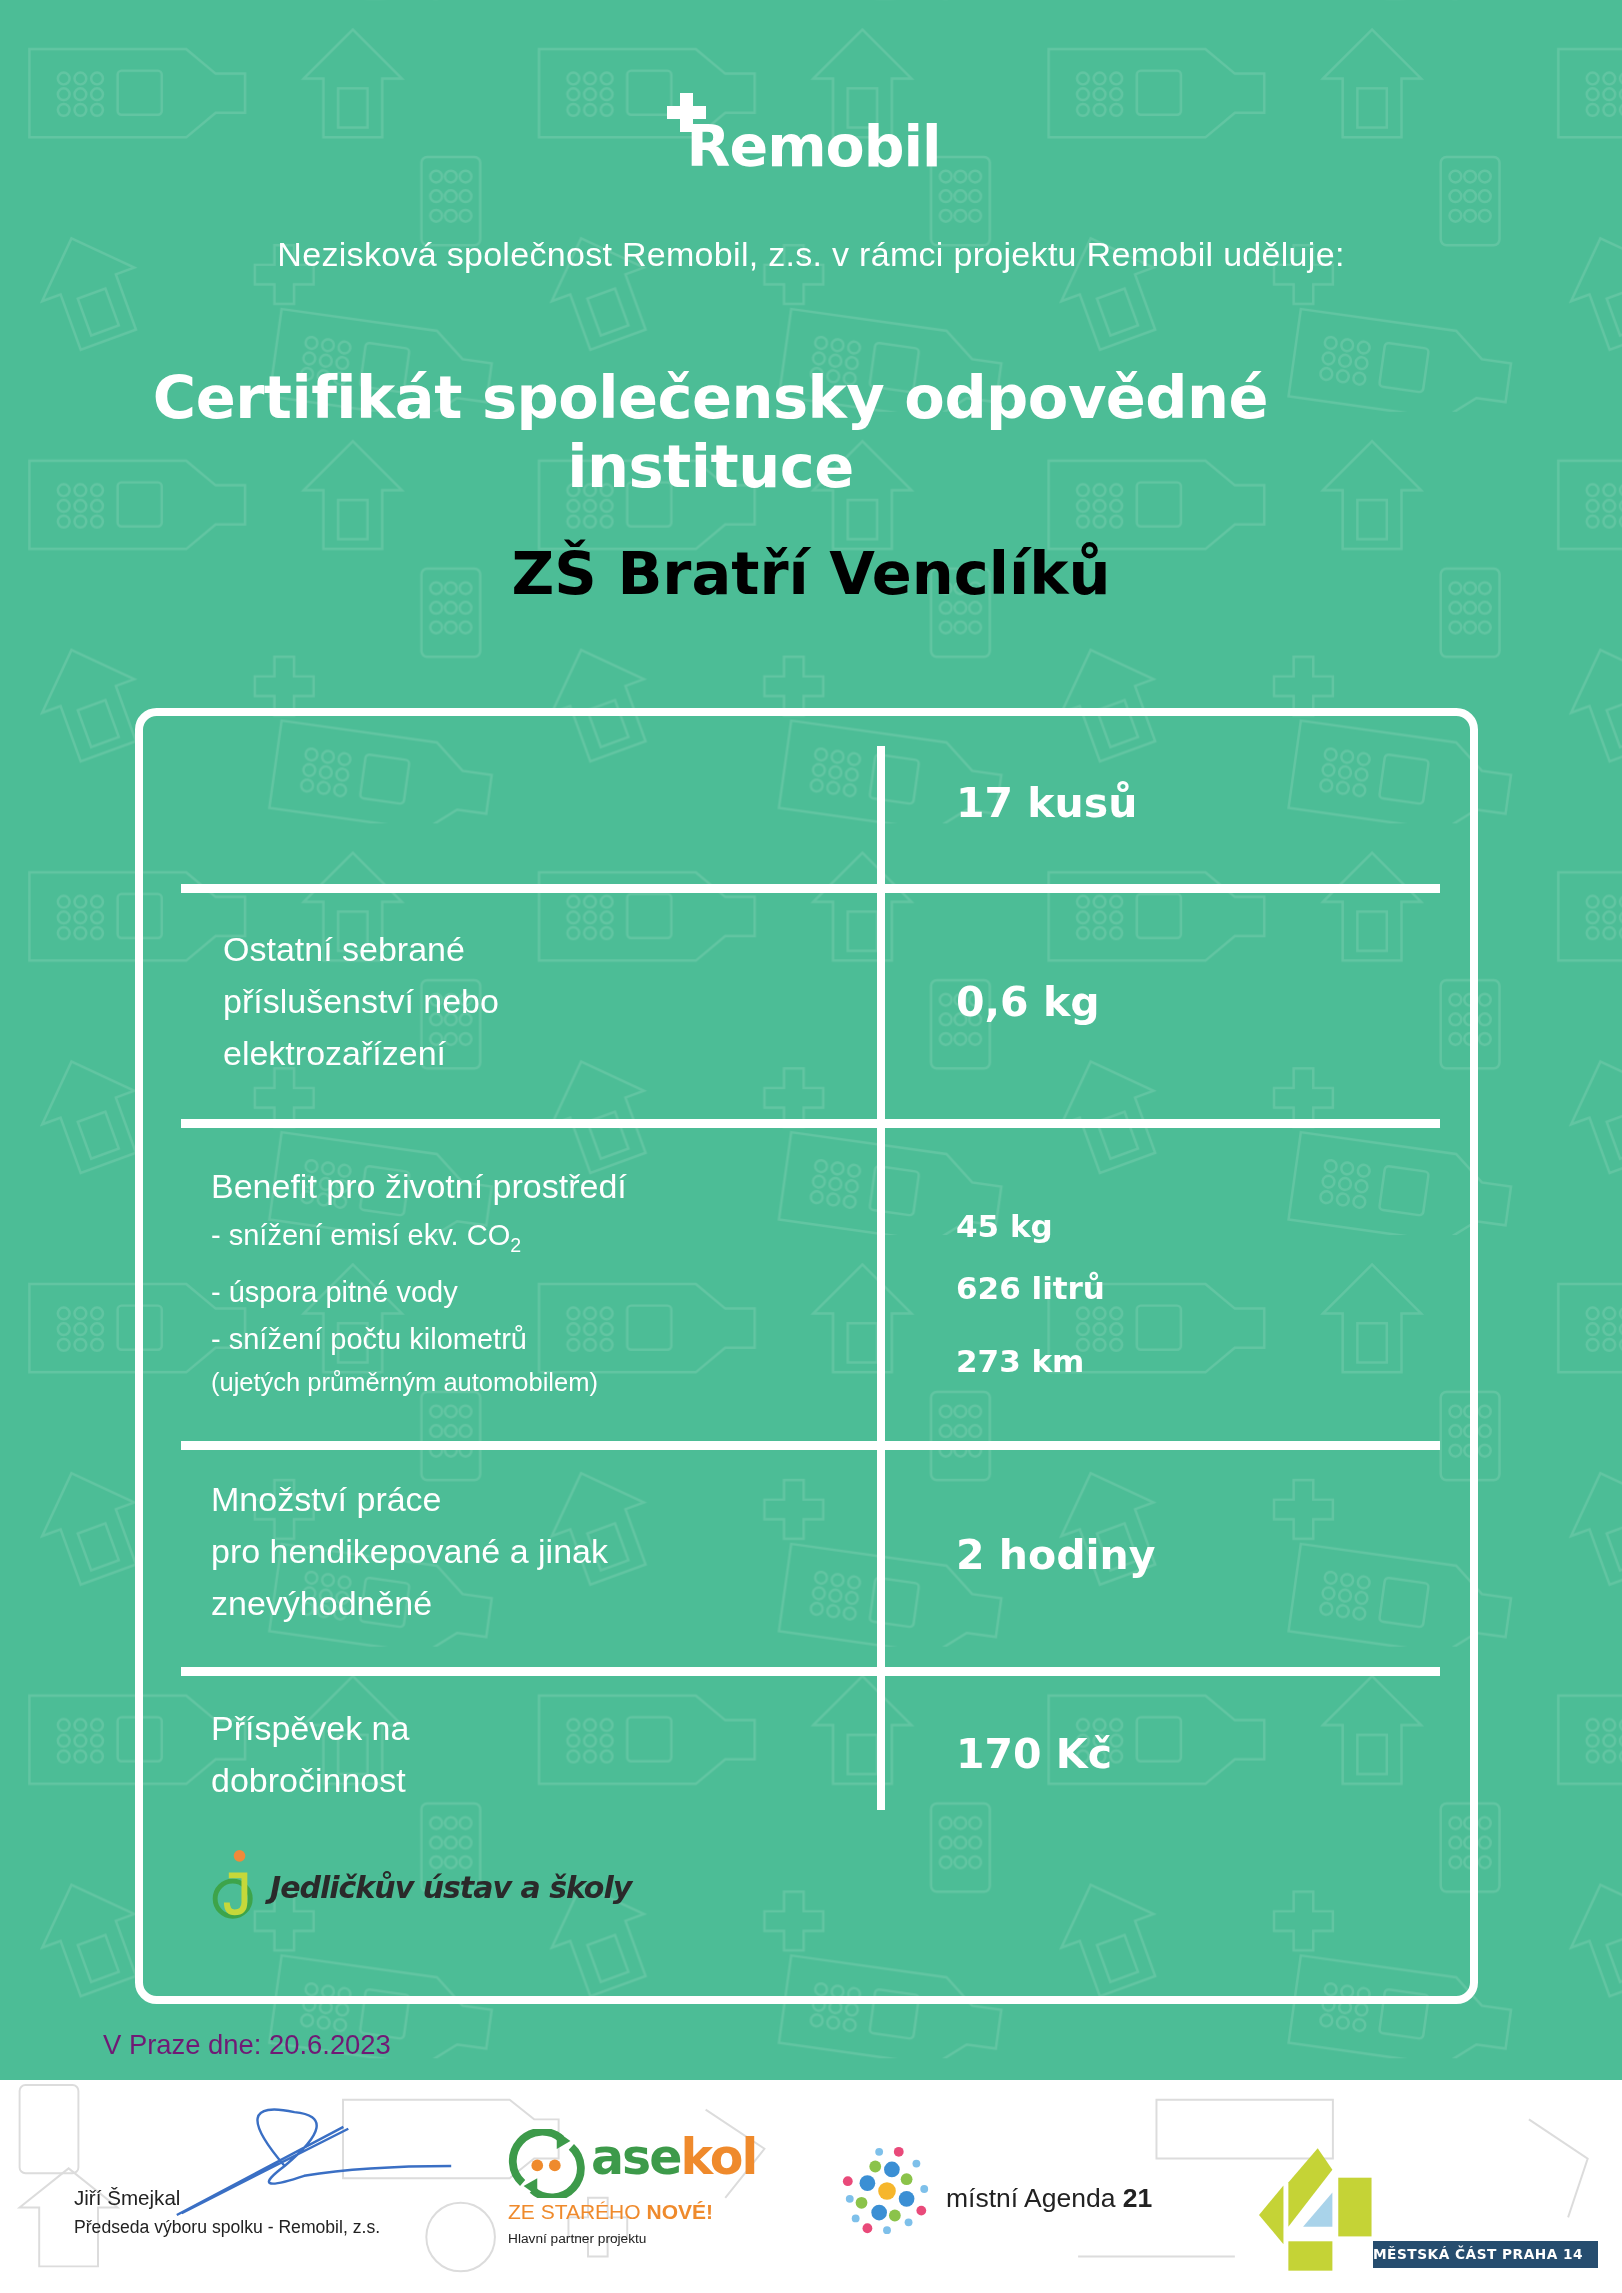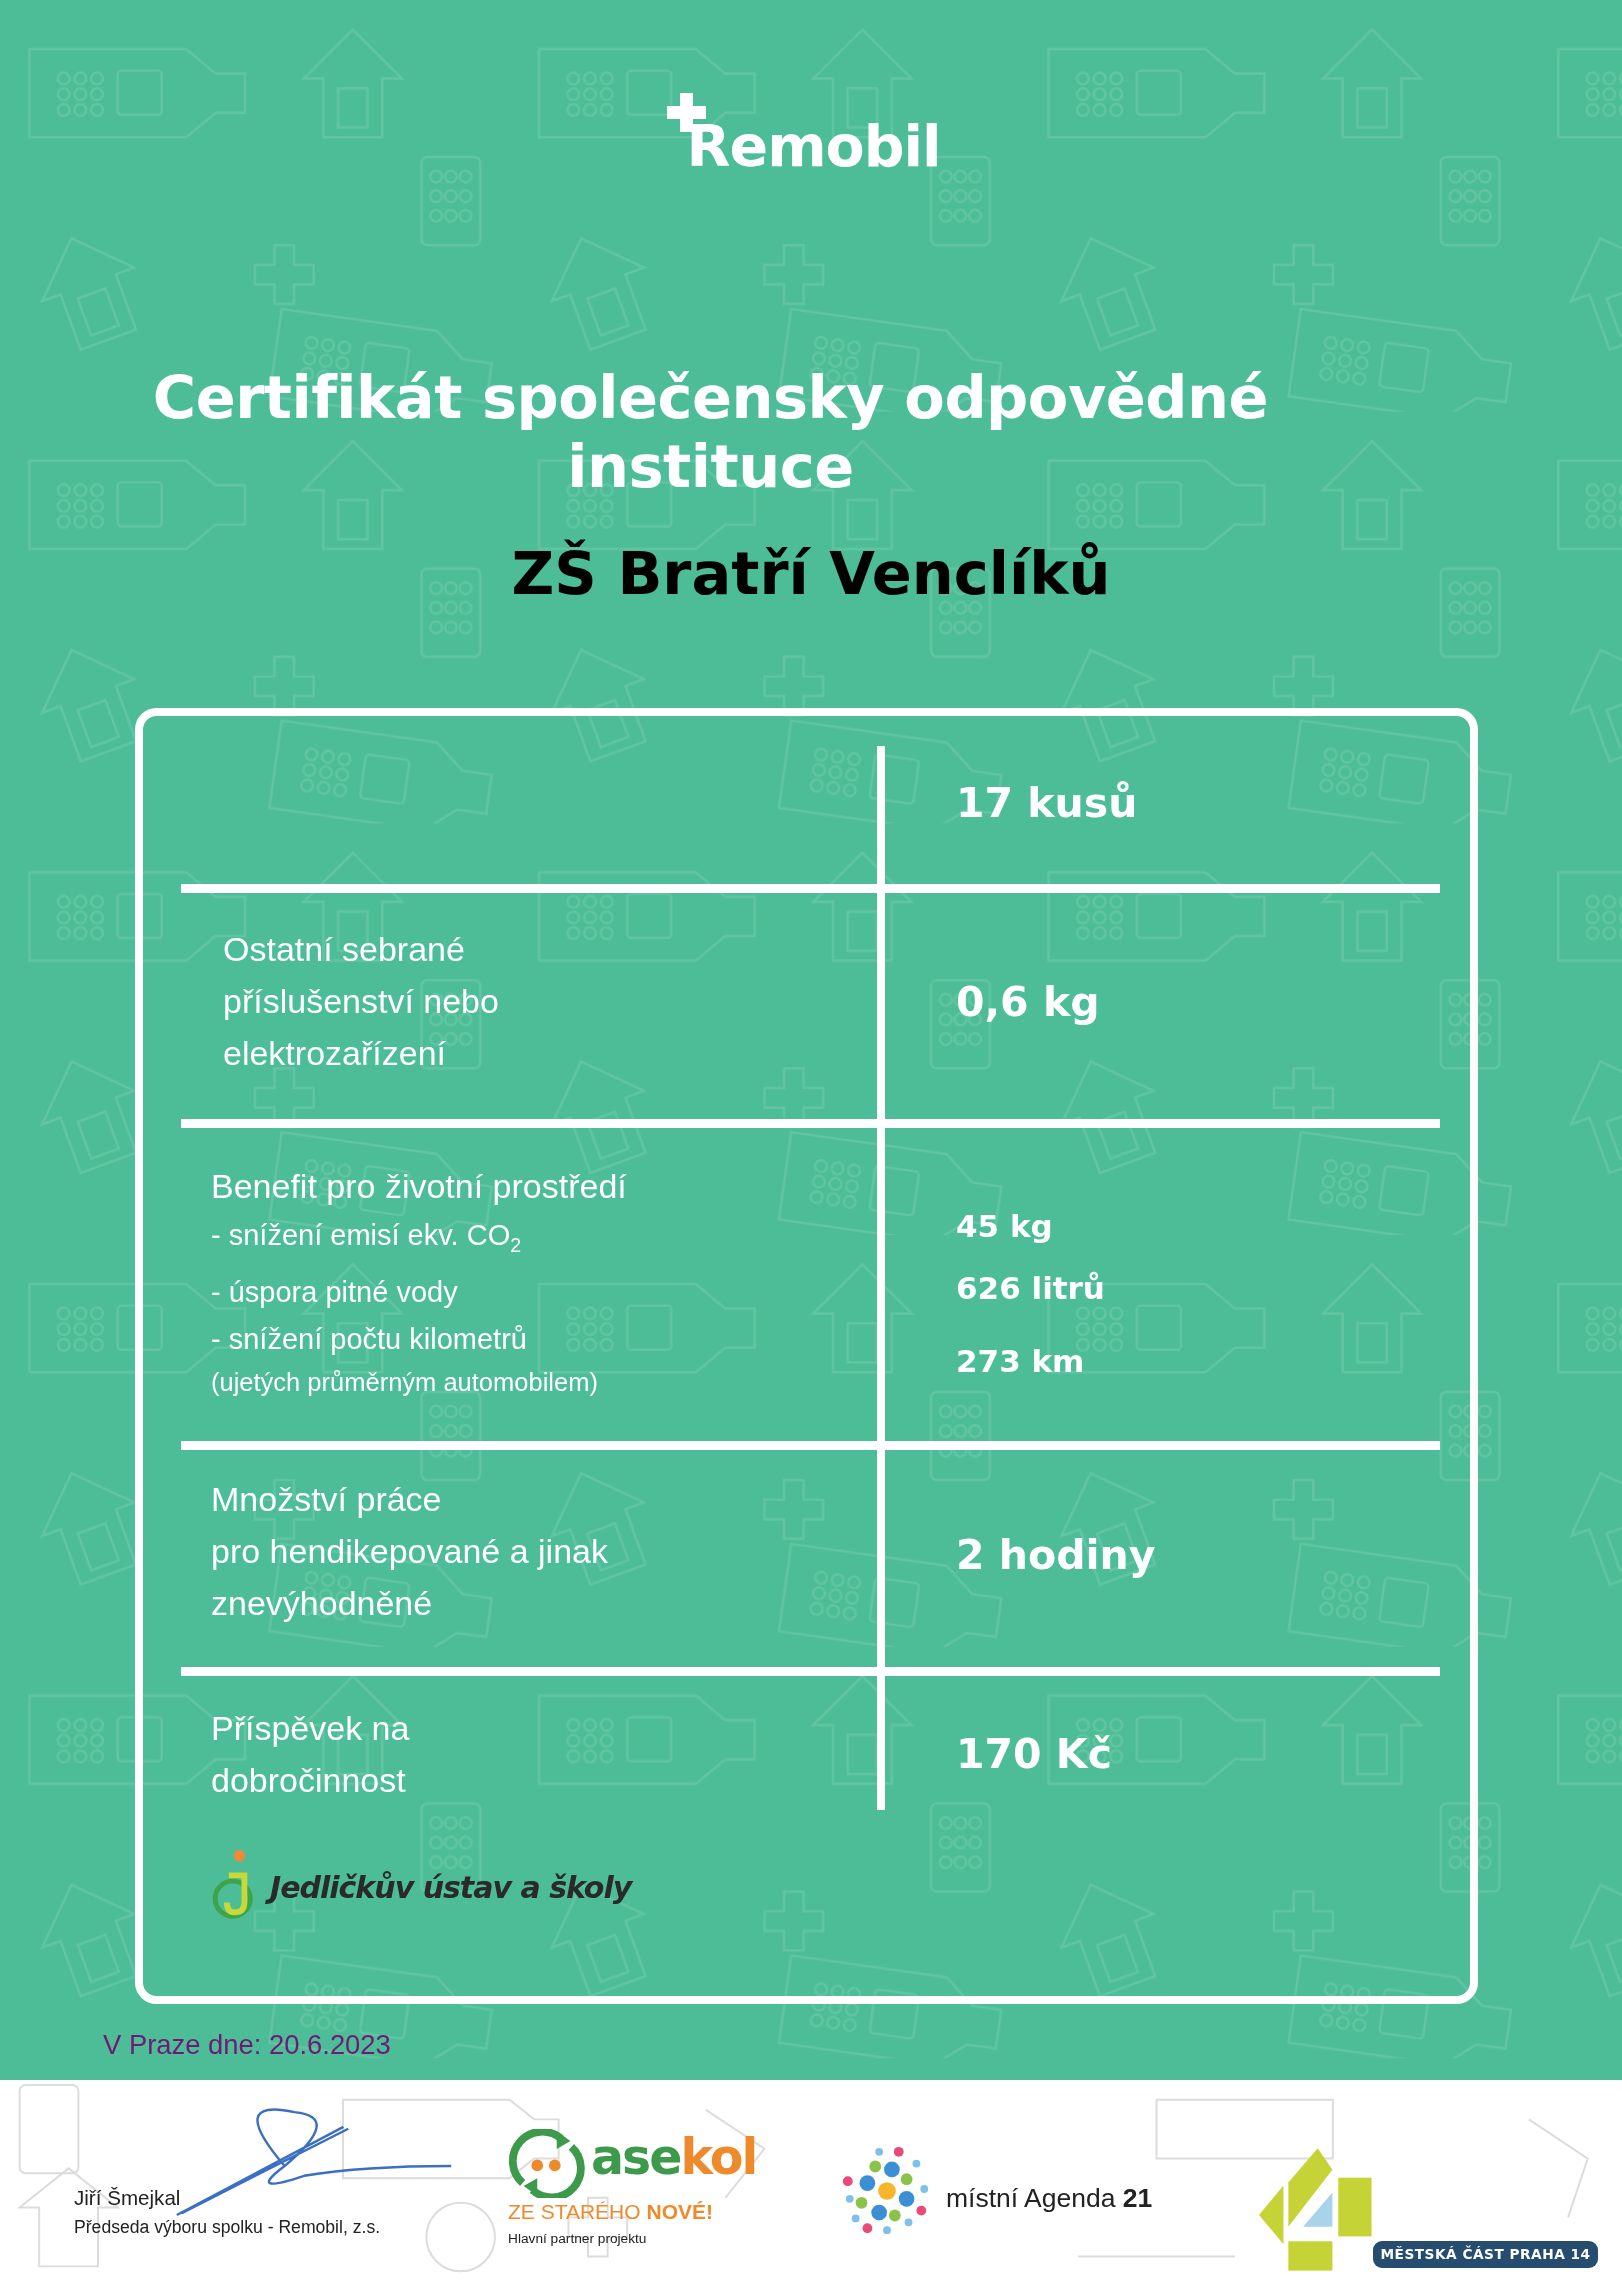--- a/index.html
+++ b/index.html
@@ -33,21 +33,21 @@
   .asekol { position:absolute; left:508px; top:2129px; width:245px; height:118px; }
   .asekol .a1 { position:absolute; left:83px; top:0; font-family:"DejaVu Sans", sans-serif; font-weight:bold; font-size:49px; color:#3d9a4a; letter-spacing:-2px; }
   .asekol .a1 span { color:#ef8a2c; }
   .asekol .a2 { position:absolute; left:0; top:71px; font-family:"Liberation Sans", sans-serif; font-size:21px; color:#ef8a2c; white-space:nowrap; }
   .asekol .a2 b { font-weight:bold; }
   .asekol .a3 { position:absolute; left:0; top:102px; font-family:"Liberation Sans", sans-serif; font-size:13.7px; color:#222; white-space:nowrap; }
   .agenda { position:absolute; left:838px; top:2142px; width:333px; height:98px; }
   .agenda .t { position:absolute; left:108px; top:41px; font-family:"Liberation Sans", sans-serif; font-size:26.5px; color:#222; white-space:nowrap; }
   .agenda .t b { font-weight:bold; }
   .praha { position:absolute; left:1259px; top:2148px; width:323px; height:108px; }
-  .praha .band { position:absolute; left:114px; top:93px; width:225px; height:27.4px; background:#264d6f; color:#fff; font-family:"DejaVu Sans", sans-serif; font-weight:bold; font-size:13.7px; line-height:27.4px; text-align:center; letter-spacing:0.5px;border-radius:9px; }
+  .praha .band { position:absolute; left:114px; top:93px; width:225px; height:27.4px; background:#264d6f; color:#fff; font-family:"DejaVu Sans", sans-serif; font-weight:bold; font-size:13.7px; line-height:27.4px; text-align:left; letter-spacing:0.5px; }
 </style>
 </head>
 <body>
 
 <div class="green">
   <svg class="pattern" width="1622" height="2080" viewBox="0 0 1655 2122">
     <defs>
       <g id="phone" fill="none" stroke="#7ed0b2" stroke-width="2.5" opacity="0.8">
         <path d="M10 10 H170 L200 35 H230 V75 H200 L170 100 H10 Z"></path>
         <circle cx="45" cy="40" r="6"></circle>
@@ -90,20 +90,21 @@
       </pattern>
     </defs>
     <rect width="1655" height="2122" fill="url(#bgpat)" opacity="0.55"></rect>
   </svg>
 
   <div class="logo">
     <div class="plus"></div>
     <div class="word">Remobil</div>
   </div>
 
+  <div class="subtitle">Nezisková společnost Remobil, z.s. v rámci projektu Remobil uděluje:</div>
   <div class="title">Certifikát společensky odpovědné instituce</div>
   <div class="school">ZŠ Bratří Venclíků</div>
 
   <div class="box"></div>
   <div class="vdiv"></div>
   <div class="hline" style="top:884px;"></div>
   <div class="hline" style="top:1119px;"></div>
   <div class="hline" style="top:1441px;"></div>
   <div class="hline" style="top:1667px;"></div>
 

